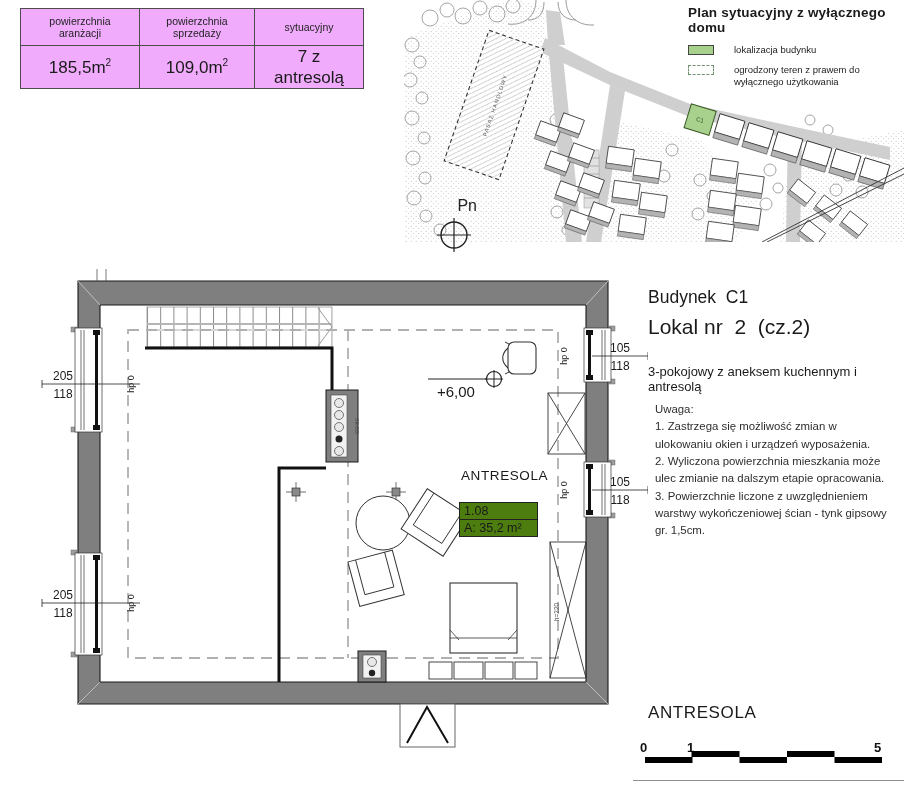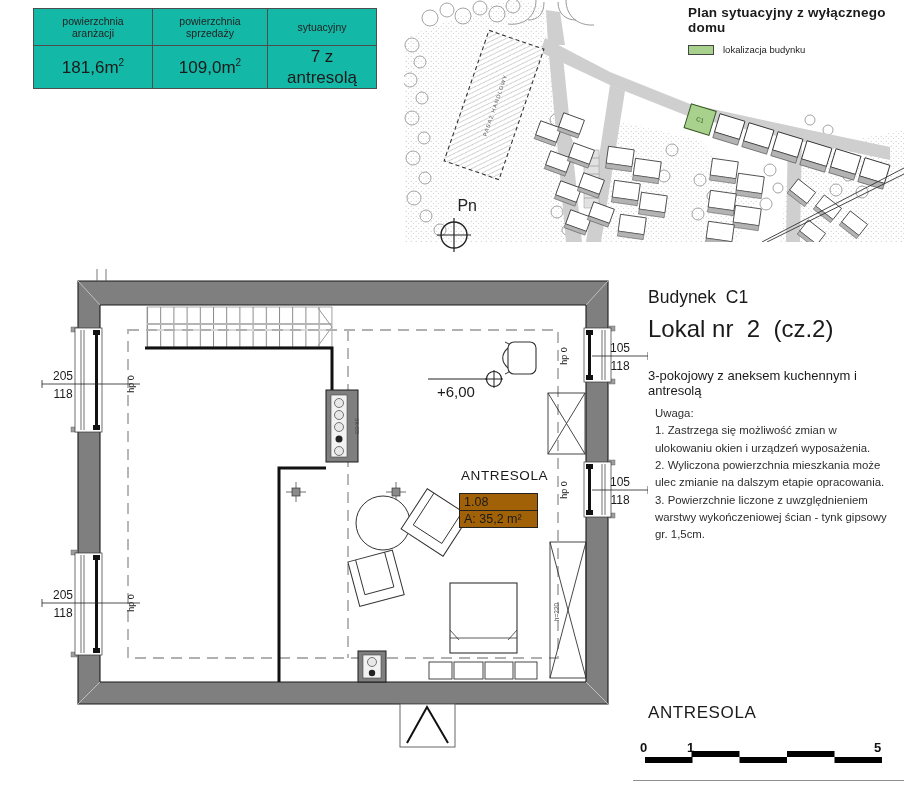--- a/index.html
+++ b/index.html
@@ -1,50 +1,50 @@
 <!DOCTYPE html>
 <html><head>
 <meta charset="utf-8">
 <style>
   html,body{margin:0;padding:0;background:#fff}
   .page{position:relative;width:904px;height:786px;background:#fff;overflow:hidden;
         font-family:"Liberation Sans",sans-serif;color:#1a1a1a}
   svg text{font-family:"Liberation Sans",sans-serif}
 
   
-  .summary{position:absolute;left:33px;top:8px;border-collapse:collapse;background:#14b8a6}
+  .summary{position:absolute;left:20px;top:8px;border-collapse:collapse;background:#f0abfc}
   .summary th,.summary td{border:1.6px solid #4d4d4d;text-align:center;vertical-align:middle}
   .summary th{font-size:10.5px;font-weight:400;padding:6px 6px;color:#222}
   .summary td{font-size:17px;height:42px;padding:0 8px}
   .summary td sup{font-size:10px}
   .c1{width:106px}.c2{width:102px}.c3{width:96px}
 
   
   .legend{position:absolute;left:688px;top:5px;width:214px;background:rgba(255,255,255,0)}
   .legend-title{font-size:13.5px;font-weight:bold;letter-spacing:.2px}
-  .legend-item{display:flex;gap:9px;margin-top:9px;font-size:9.5px;line-height:1.2;align-items:flex-start;color:#222}
+  .legend-item{display:flex;gap:20px;margin-top:9px;font-size:9.5px;line-height:1.2;align-items:flex-start;color:#222}
   .sw{width:26px;height:10px;flex:0 0 auto;margin-top:1px;box-sizing:border-box}
   .sw-green{background:#a9d18e;border:1.3px solid #444}
   .sw-dash{border:1.3px dashed #6f8f6f;background:#fff}
 
   
   .pn{position:absolute;left:431px;top:197px;width:46px;text-align:right}
   .pn-label{font-size:16px;color:#222;margin-left:6px}
 
   
   .unit{position:absolute;left:648px;top:287px;width:252px}
   .u-b{font-size:17.5px;white-space:pre}
-  .u-l{font-size:24px;margin-top:7px;white-space:pre}
+  .u-l{font-size:21px;margin-top:7px;white-space:pre}
   .u-d{font-size:13px;margin-top:25px}
   .u-note{font-size:11.4px;margin-top:7px;margin-left:7px;color:#2d2d2d;line-height:1.52;width:240px}
 
   
   .room{position:absolute;left:459px;top:468px}
   .room-name{font-size:13.5px;letter-spacing:.6px;margin-left:2px}
-  .room-box{border:1.5px solid #222;width:77px;margin-top:10px;background:#a16207}
+  .room-box{border:1.5px solid #222;width:77px;margin-top:19px;background:#4d7c0f}
   .room-row{font-size:12.5px;padding:1px 4px}
   .room-row.first{border-bottom:1.5px solid #222}
 
   
   .fp-title{position:absolute;left:648px;top:703px;font-size:17px;letter-spacing:.6px}
   .bline{position:absolute;left:633px;top:780px;width:271px;height:1px;background:#8f8f8f}
 
   .abs{position:absolute}
 </style>
 </head>
@@ -53,21 +53,21 @@
 <div class="page">
 
   <table class="summary">
     <tbody>
         <tr>
       <th class="c1">powierzchnia aranżacji</th>
       <th class="c2">powierzchnia sprzedaży</th>
       <th class="c3">sytuacyjny</th>
     </tr>
     <tr>
-      <td><span>181,6m</span><sup>2</sup></td>
+      <td><span>185,5m</span><sup>2</sup></td>
       <td><span>109,0m</span><sup>2</sup></td>
       <td><span>7 z antresolą</span><sup></sup></td>
     </tr>
   </tbody>
     </table>
 
   <svg class="abs" style="left:404px;top:0" width="500" height="242" viewBox="404 0 500 242">
     <defs>
       <pattern id="dots" width="5" height="5" patternUnits="userSpaceOnUse">
         <circle cx="1.2" cy="1.2" r="0.55" fill="#b9b9b9"></circle>
@@ -282,20 +282,24 @@
       <line x1="767" y1="242" x2="904" y2="174"></line>
     </g>
   </svg>
 
   <div class="legend">
     <div class="legend-title">Plan sytuacyjny z wyłącznego domu</div>
     <div class="legend-item">
       <span class="sw sw-green"></span>
       <span>lokalizacja budynku</span>
     </div>
+    <div class="legend-item">
+      <span class="sw sw-dash"></span>
+      <span style="width:150px;display:inline-block">ogrodzony teren z prawem do wyłącznego użytkowania</span>
+    </div>
   </div>
 
   <div class="pn">
     <div class="pn-label">Pn</div>
     <svg width="46" height="42" viewBox="0 0 46 42">
       <circle cx="23" cy="20" r="13" fill="none" stroke="#222" stroke-width="1.4"></circle>
       <line x1="23" y1="3" x2="23" y2="37" stroke="#222" stroke-width="1.2"></line>
       <line x1="6" y1="20" x2="40" y2="20" stroke="#222" stroke-width="1.2"></line>
     </svg>
   </div>

